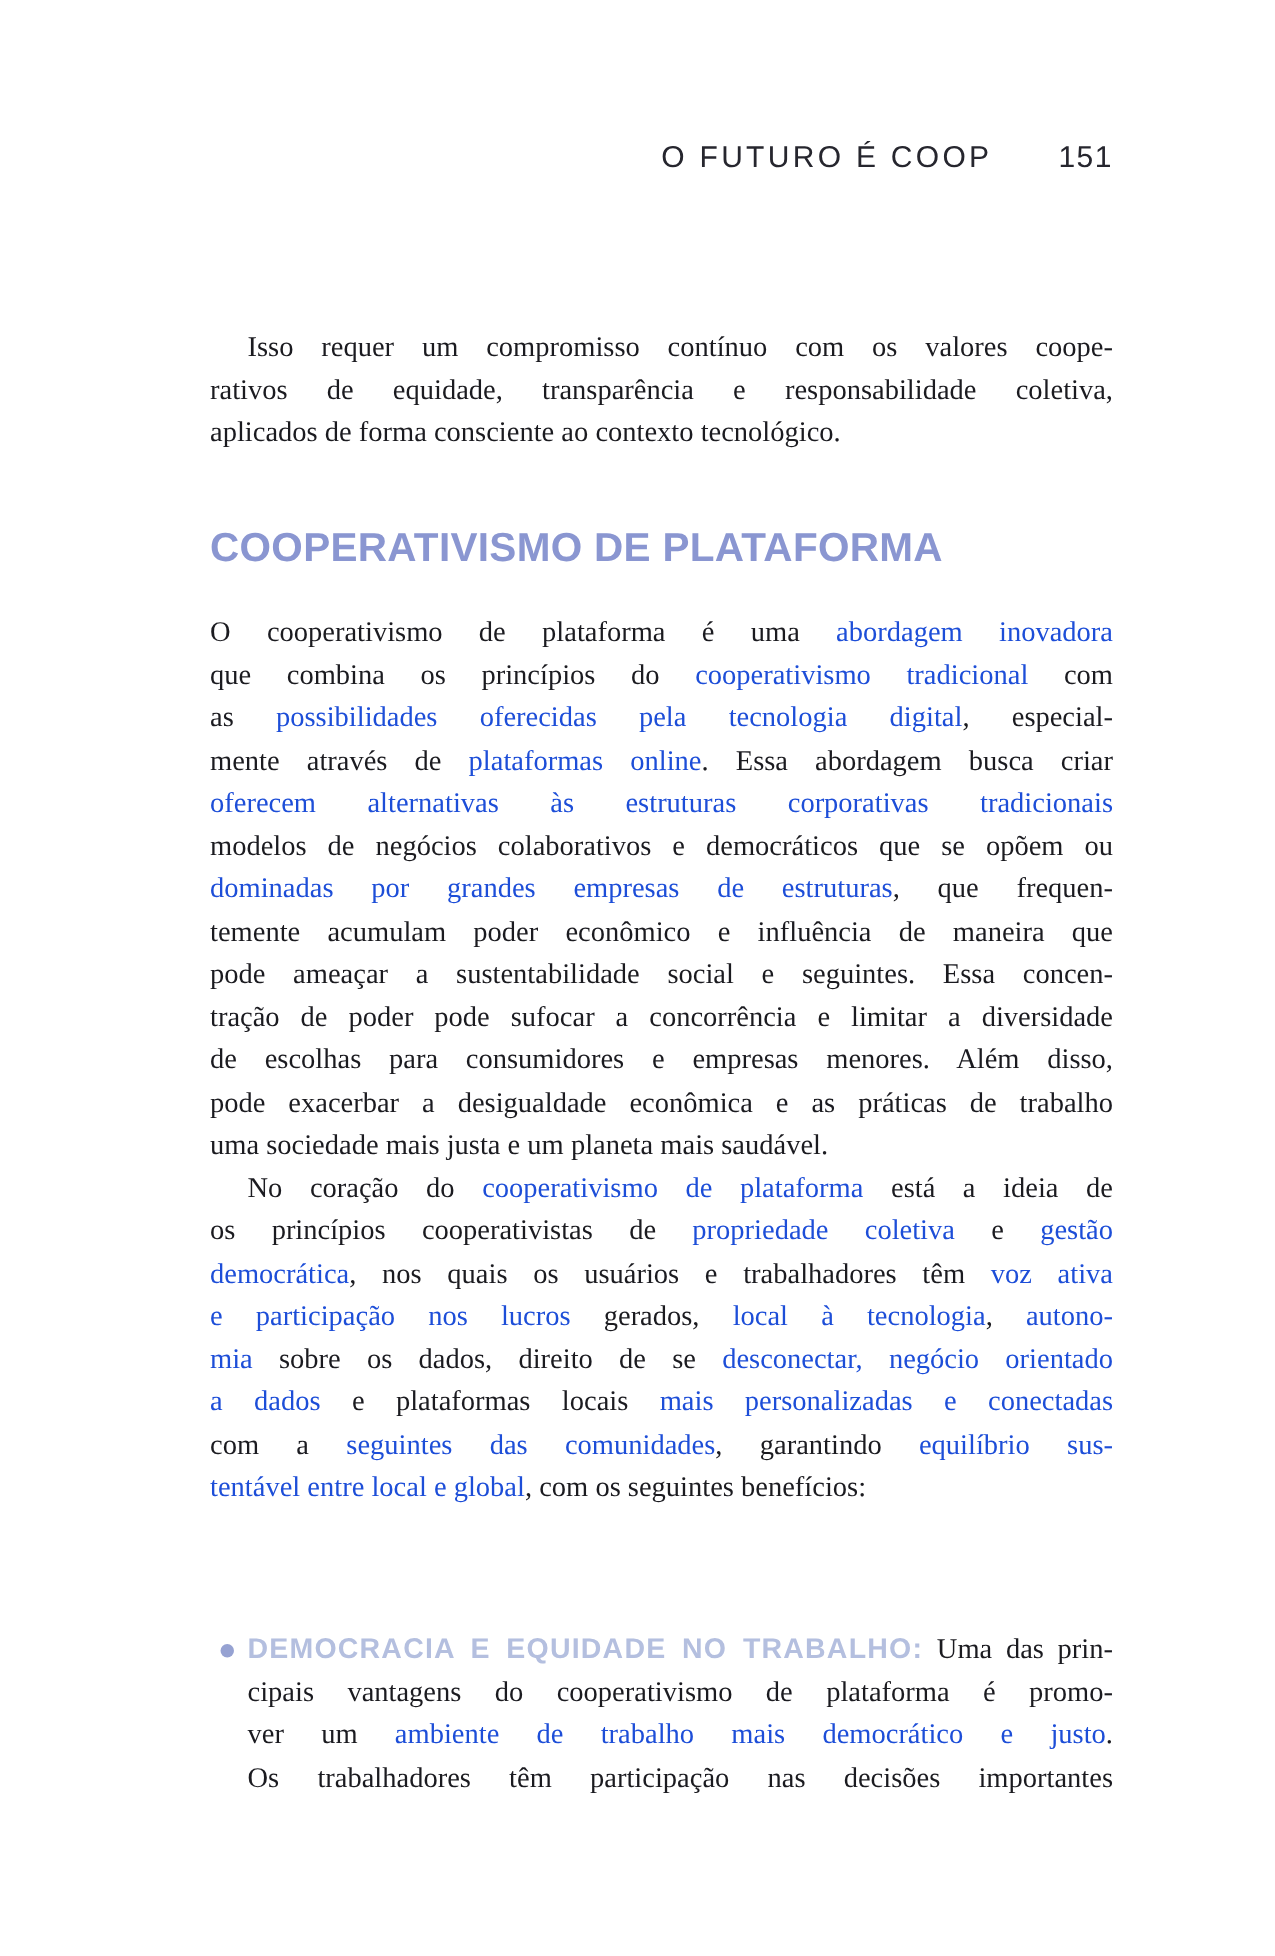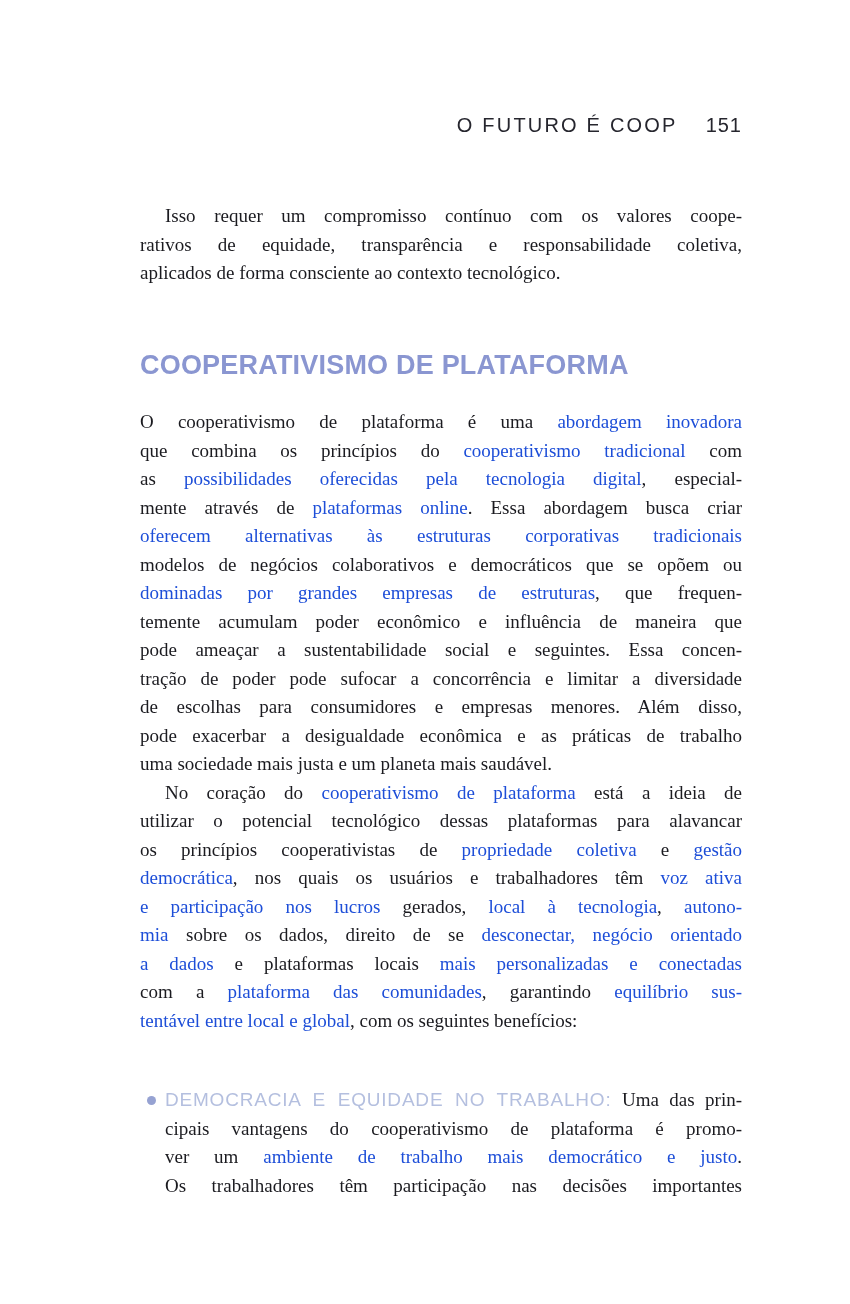--- a/index.html
+++ b/index.html
@@ -9,53 +9,53 @@
     position:relative;
     font-family:"Liberation Serif","DejaVu Serif",serif;
     color:#1b1b20;
     overflow:hidden;
   }
   .page { position:absolute; inset:0; }
 
   
   .running-head {
     position:absolute; top:94px; left:140px; width:602px;
-    display:flex; justify-content:flex-end; align-items:baseline; gap:28px;
+    display:flex; justify-content:flex-end; align-items:baseline; gap:44px;
     font-family:"Liberation Sans","DejaVu Sans",sans-serif;
-    font-size:20px; font-weight:400; color:#26262e;margin-top:20px;
+    font-size:20px; font-weight:400; color:#26262e;
   }
   .running-head .rh-title { letter-spacing:2.2px; }
   .running-head .rh-num   { letter-spacing:1px; }
 
   
   .textblock {
     position:absolute; left:140px; width:602px;
     font-size:19px; color:#1b1b20;
   }
   .line {
     height:28.5px; line-height:28.5px;
     text-align:justify; text-align-last:justify;
   }
   .line.last   { text-align-last:left; }
   .line.indent { padding-left:25px; }
   .b { font-weight:400; color:#1d4ed8; }
   .lbl {
     font-family:"Liberation Sans","DejaVu Sans",sans-serif;
-    font-weight:400; color:#b4bfdf;
+    font-weight:700; color:#b4bfdf;
     font-size:19px; letter-spacing:0.8px;
   }
 
   .section-heading {
     position:absolute; top:350px; left:140px; width:602px;
     font-family:"Liberation Sans","DejaVu Sans",sans-serif;
     font-weight:700; font-size:27px; letter-spacing:0.2px;
     color:#8a96d1; white-space:nowrap;
   }
 
-  .intro-block { top:202px; }
+  .intro-block { top:218px; }
   .body-block  { top:408px; }
 
   .benefit-list { position:absolute; top:1086px; left:140px; width:602px; }
   .benefit-item { position:relative; padding-left:25px; font-size:19px; }
   .benefit-item .dot {
     position:absolute; left:7px; top:10px;
     width:9px; height:9px; border-radius:50%;
     background:#96a2d2;
   }
 </style>
@@ -85,27 +85,26 @@
       <div class="line"><span class="b">oferecem alternativas às estruturas corporativas tradicionais</span></div>
       <div class="line"><span>modelos de negócios colaborativos e democráticos que se opõem ou</span></div>
       <div class="line"><span class="b">dominadas por grandes empresas de estruturas</span><span>, que frequen-</span></div>
       <div class="line"><span>temente acumulam poder econômico e influência de maneira que</span></div>
       <div class="line"><span>pode ameaçar a sustentabilidade social e seguintes. Essa concen-</span></div>
       <div class="line"><span>tração de poder pode sufocar a concorrência e limitar a diversidade</span></div>
       <div class="line"><span>de escolhas para consumidores e empresas menores. Além disso,</span></div>
       <div class="line"><span>pode exacerbar a desigualdade econômica e as práticas de trabalho</span></div>
       <div class="line last"><span>uma sociedade mais justa e um planeta mais saudável.</span></div>
       <div class="line indent"><span>No coração do </span><span class="b">cooperativismo de plataforma</span><span> está a ideia de</span></div>
-      <div class="line"><span>utilizar o potencial tecnológico dessas plataformas para alavancar</span></div>
       <div class="line"><span>os princípios cooperativistas de </span><span class="b">propriedade coletiva</span><span> e </span><span class="b">gestão</span></div>
       <div class="line"><span class="b">democrática</span><span>, nos quais os usuários e trabalhadores têm </span><span class="b">voz ativa</span></div>
       <div class="line"><span class="b">e participação nos lucros</span><span> gerados, </span><span class="b">local à tecnologia</span><span>, </span><span class="b">autono-</span></div>
       <div class="line"><span class="b">mia</span><span> sobre os dados, direito de se </span><span class="b">desconectar, negócio orientado</span></div>
       <div class="line"><span class="b">a dados</span><span> e plataformas locais </span><span class="b">mais personalizadas e conectadas</span></div>
-      <div class="line"><span>com a </span><span class="b">plataforma das comunidades</span><span>, garantindo </span><span class="b">equilíbrio sus-</span></div>
+      <div class="line"><span>com a </span><span class="b">seguintes das comunidades</span><span>, garantindo </span><span class="b">equilíbrio sus-</span></div>
       <div class="line last"><span class="b">tentável entre local e global</span><span>, com os seguintes benefícios:</span></div>
     </div>
 
   <div class="benefit-list">
     <div class="benefit-item">
       <span class="dot"></span>
       <div>
           <div class="line"><span class="lbl">DEMOCRACIA E EQUIDADE NO TRABALHO:</span><span> Uma das prin-</span></div>
           <div class="line"><span>cipais vantagens do cooperativismo de plataforma é promo-</span></div>
           <div class="line"><span>ver um </span><span class="b">ambiente de trabalho mais democrático e justo</span><span>.</span></div>

